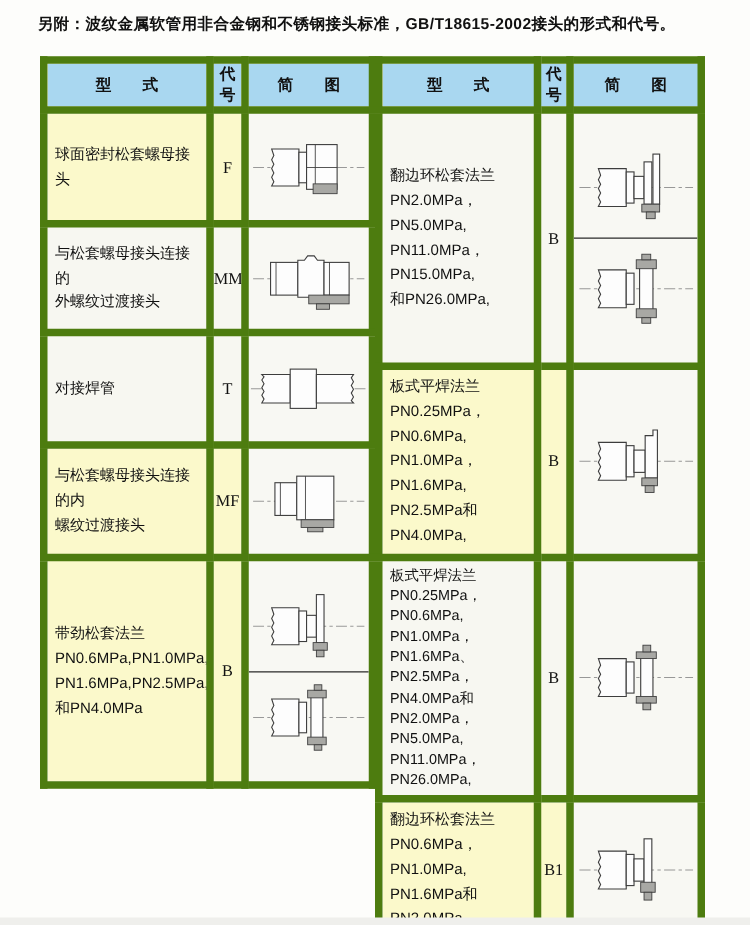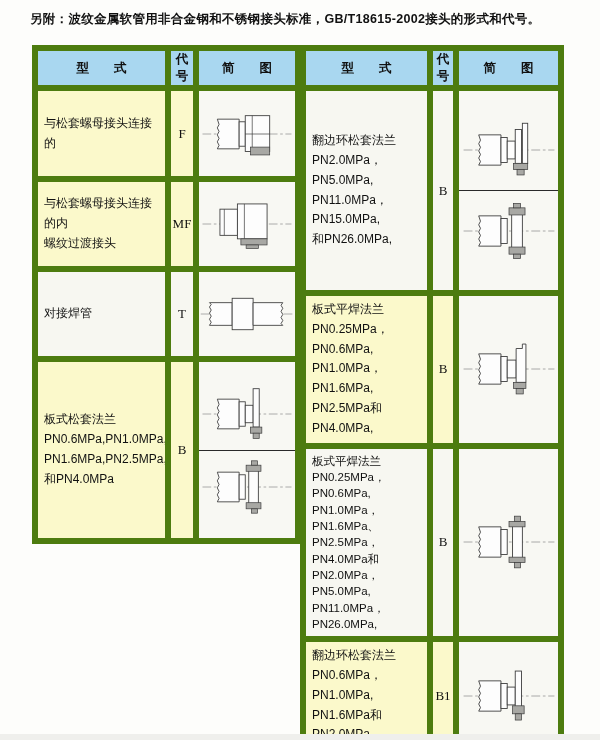--- a/index.html
+++ b/index.html
@@ -68,72 +68,90 @@
       </colgroup>
     <tbody>
         <tr style="height:27px">
       <th class="hd">型　　式</th>
       <th class="hd">代号</th>
       <th class="hd">简　　图</th>
     </tr>
 
 
     <tr style="height:91px">
-      <td class="type hl">与松套螺母接头连接的</td>
+      <td class="type hl">球面密封松套螺母接头</td>
       <td class="code hl">F</td>
       <td class="diag">
             <div class="dwrap">
         <svg class="dg" width="96" height="66" viewBox="0 0 110 62">
           <line class="cl" x1="4" y1="31" x2="106" y2="31" stroke-dasharray="10 3 3 3"></line>
           <path class="ln" d="M21,14 L46,14 L46,48 L21,48 L23,44 L21,40 L23,36 L21,32 L23,28 L21,24 L23,20 Z"></path>
           <rect class="ln" x="46" y="17" width="7" height="28"></rect>
           <rect class="ln" x="53" y="10" width="28" height="41"></rect>
           <path class="th" d="M61,10 v41 M53,31 h28"></path>
           <rect class="gr" x="59" y="46" width="22" height="9"></rect>
         </svg>
       </div>
           </td>
     </tr>
 
+    <tr style="height:87px">
+      <td class="type">与松套螺母接头连接的
+外螺纹过渡接头</td>
+      <td class="code">MM</td>
+      <td class="diag">
+            <div class="dwrap">
+        <svg class="dg" width="96" height="66" viewBox="0 0 110 62">
+          <line class="cl" x1="4" y1="31" x2="106" y2="31" stroke-dasharray="10 3 3 3"></line>
+          <rect class="ln" x="20" y="16" width="25" height="30"></rect>
+          <path class="ln" d="M45,14 h6 l3,-4 h6 l3,4 h6 v34 h-24 z"></path>
+          <rect class="ln" x="69" y="16" width="23" height="30"></rect>
+          <rect class="gr" x="55" y="46" width="37" height="8"></rect>
+          <rect class="gr" x="62" y="54" width="12" height="5"></rect>
+          <path class="th" d="M25,16 v30 M74,16 v30"></path>
+        </svg>
+      </div>
+          </td>
+    </tr>
+
+    <tr style="height:90px">
+      <td class="type">对接焊管</td>
+      <td class="code">T</td>
+      <td class="diag">
+            <div class="dwrap">
+        <svg class="dg" width="96" height="66" viewBox="0 0 110 62">
+          <line class="cl" x1="2" y1="31" x2="108" y2="31" stroke-dasharray="10 3 3 3"></line>
+          <path class="ln" d="M12,18 L38,18 L38,44 L12,44 L14,40.5 L12,37 L14,33.5 L12,30 L14,26.5 L12,23 L14,20 Z"></path>
+          <rect class="ln" x="38" y="13" width="24" height="36"></rect>
+          <path class="ln" d="M62,18 L96,18 L94,21 L96,24.5 L94,28 L96,31.5 L94,35 L96,38.5 L94,42 L96,44 L62,44 Z"></path>
+        </svg>
+      </div>
+          </td>
+    </tr>
 
     <tr style="height:90px">
       <td class="type hl">与松套螺母接头连接的内
 螺纹过渡接头</td>
       <td class="code hl">MF</td>
       <td class="diag">
             <div class="dwrap">
         <svg class="dg" width="96" height="66" viewBox="0 0 110 62">
           <line class="cl" x1="4" y1="31" x2="106" y2="31" stroke-dasharray="10 3 3 3"></line>
           <rect class="ln" x="24" y="14" width="20" height="30"></rect>
           <rect class="ln" x="44" y="8" width="34" height="40"></rect>
           <path class="th" d="M52,8 v40 M29,14 v30"></path>
           <rect class="gr" x="48" y="48" width="30" height="7"></rect>
           <rect class="gr" x="54" y="55" width="14" height="4"></rect>
         </svg>
       </div>
           </td>
     </tr>
 
-    <tr style="height:90px">
-      <td class="type">对接焊管</td>
-      <td class="code">T</td>
-      <td class="diag">
-            <div class="dwrap">
-        <svg class="dg" width="96" height="66" viewBox="0 0 110 62">
-          <line class="cl" x1="2" y1="31" x2="108" y2="31" stroke-dasharray="10 3 3 3"></line>
-          <path class="ln" d="M12,18 L38,18 L38,44 L12,44 L14,40.5 L12,37 L14,33.5 L12,30 L14,26.5 L12,23 L14,20 Z"></path>
-          <rect class="ln" x="38" y="13" width="24" height="36"></rect>
-          <path class="ln" d="M62,18 L96,18 L94,21 L96,24.5 L94,28 L96,31.5 L94,35 L96,38.5 L94,42 L96,44 L62,44 Z"></path>
-        </svg>
-      </div>
-          </td>
-    </tr>
-
     <tr style="height:182px">
-      <td class="type hl">板式松套法兰
+      <td class="type hl">带劲松套法兰
 PN0.6MPa,PN1.0MPa,
 PN1.6MPa,PN2.5MPa,
 和PN4.0MPa</td>
       <td class="code hl">B</td>
       <td class="diag">
             <div class="dstack">
         <div class="dsub">
           <svg class="dg" width="96" height="72" viewBox="0 0 110 62">
             <line class="cl" x1="4" y1="31" x2="106" y2="31" stroke-dasharray="10 3 3 3"></line>
             <path class="ln" d="M21,14 L46,14 L46,48 L21,48 L23,44 L21,40 L23,36 L21,32 L23,28 L21,24 L23,20 Z"></path>

